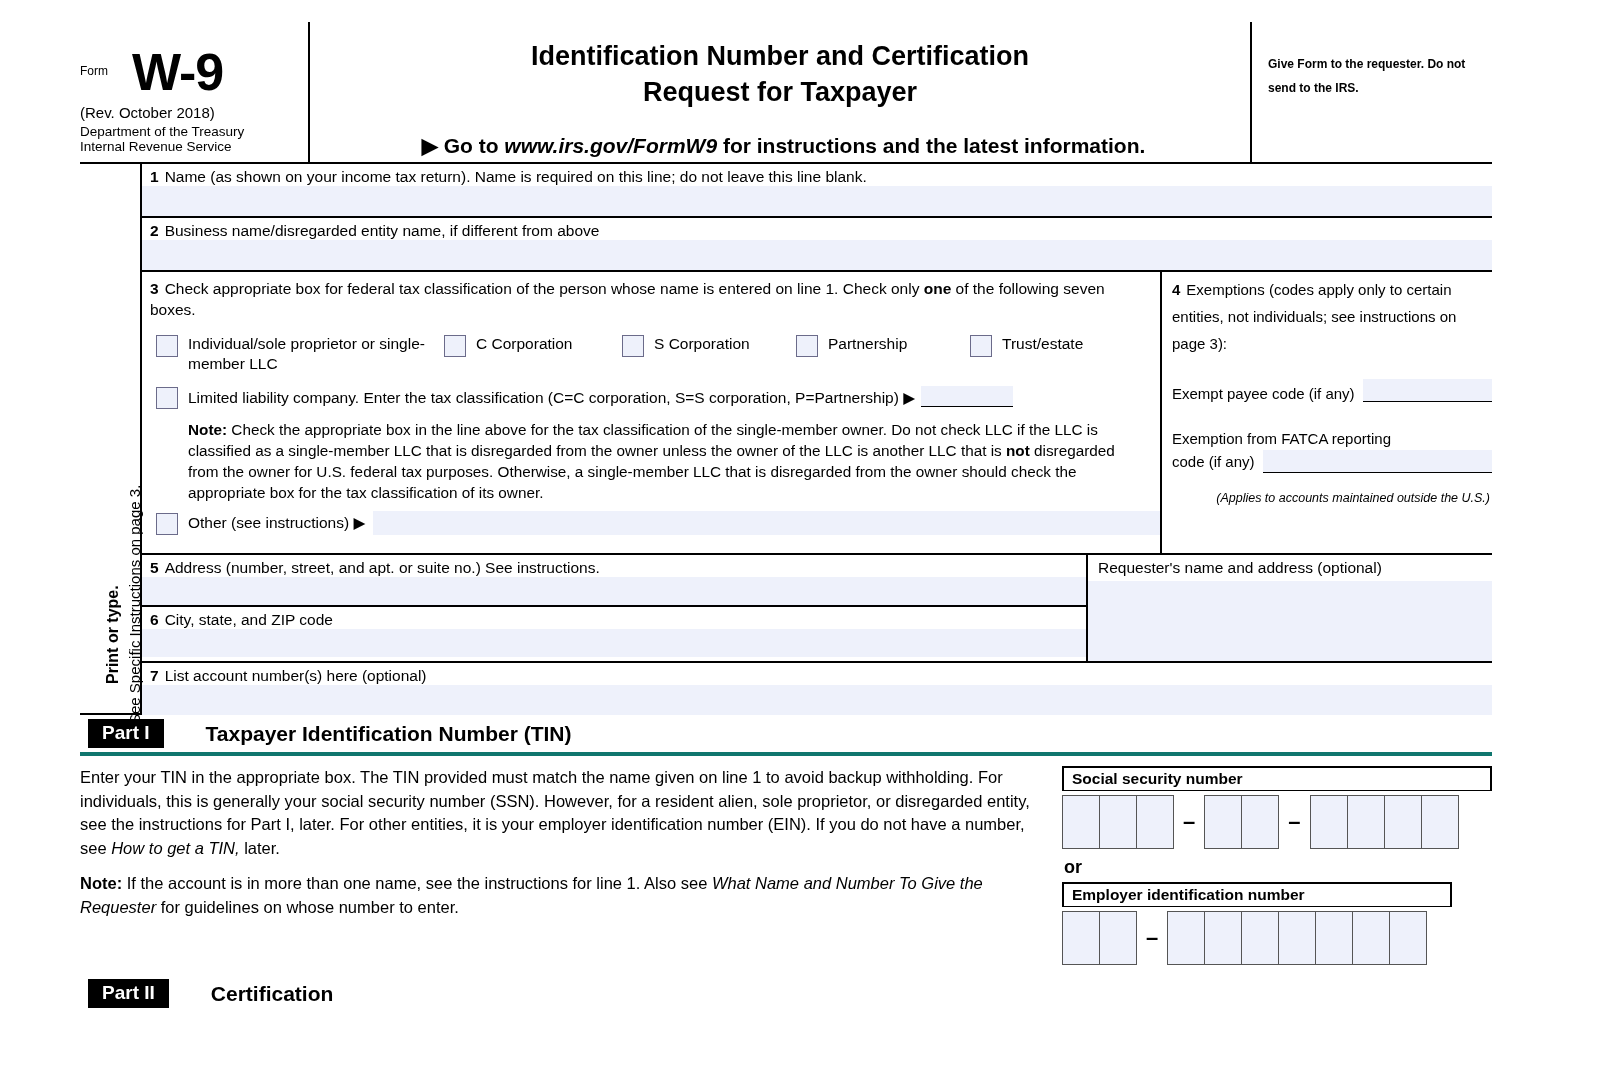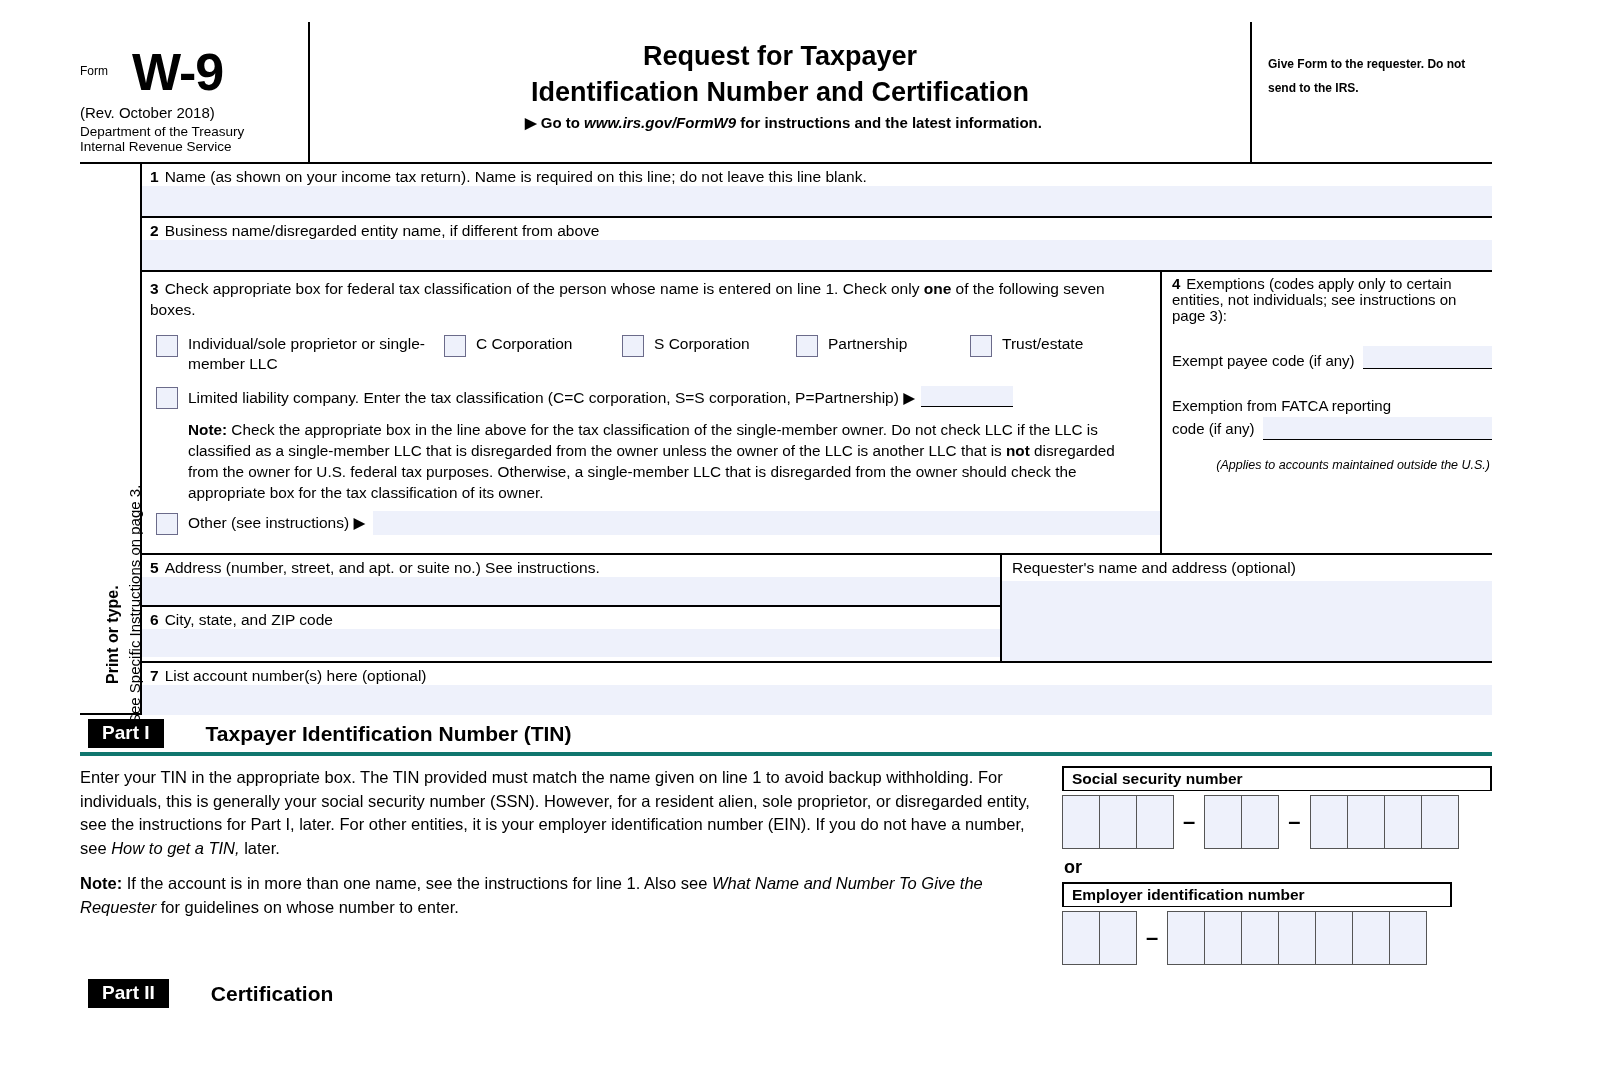--- a/index.html
+++ b/index.html
@@ -73,23 +73,23 @@
     flex: 1;
     text-align: center;
     padding-top: 16px;
   }
   .hdr-mid .t1 {
     font-size: 27px;
     font-weight: bold;
     line-height: 36px;
   }
   .hdr-mid .goto {
-    font-size: 15px;
-    font-weight: bold;
-    margin-top: 4px;
+    font-size: 21px;
+    font-weight: bold;
+    margin-top: 24px;
     padding-left: 7px;
   }
   .hdr-mid .goto i {
     font-style: italic;
   }
   .hdr-right {
     width: 224px;
     padding: 30px 0 0 16px;
     font-size: 12px;
     font-weight: bold;
@@ -245,21 +245,21 @@
     font-size: 12.5px;
     font-style: italic;
     text-align: right;
     margin-top: 18px;
     padding-right: 2px;
   }
 
   
   .addr-wrap { display: flex; border-bottom: 2px solid #000; }
   .addr-left { flex: 1; border-right: 2px solid #000; }
-  .addr-right { width: 490px; }
+  .addr-right { width: 404px; }
   .addr-right .rq-lbl { font-size: 15.5px; padding: 4px 0 0 10px; }
   .addr-right .rq-fill { background: #eef1fb; height: 80px; margin-top: 4px; }
   .sub-row { border-bottom: 2px solid #000; }
   .sub-row:last-child { border-bottom: none; }
 
   
   .part-bar {
     display: flex;
     align-items: center;
     margin-top: 4px;
@@ -331,22 +331,22 @@
         <div class="form-word">Form</div>
         <div class="w9">W-9</div>
         <div class="rev">(Rev. October 2018)</div>
         <div class="dept">
           <div>Department of the Treasury</div>
           <div>Internal Revenue Service</div>
         </div>
       </div>
       <div class="vsep"></div>
       <div class="hdr-mid">
+        <div class="t1">Identification Number and Certification</div>
         <div class="t1">Request for Taxpayer</div>
-        <div class="t1">Identification Number and Certification</div>
         <div class="goto">
           <span>▶ Go to</span>
           <i>www.irs.gov/FormW9</i>
           <span>for instructions and the latest information.</span>
         </div>
       </div>
       <div class="vsep"></div>
       <div class="hdr-right">Give Form to the requester. Do not send to the IRS.</div>
     </div>
 
@@ -420,21 +420,21 @@
             </div>
 
             <div class="other-row">
               <div class="cb"></div>
               <span>Other (see instructions) ▶</span>
               <span class="other-fill"></span>
             </div>
           </div>
 
           <div class="col-right">
-            <div style="line-height:16px;">
+            <div style="line-height:27px;">
               <span style="font-weight:bold;margin-right:6px;">4</span><span>Exemptions (codes apply only to certain entities, not individuals; see instructions on page 3):</span>
             </div>
             <div class="exempt-line">
               <span>Exempt payee code (if any)</span>
               <span class="exempt-blank"></span>
             </div>
             <div class="fatca">
               <div>Exemption from FATCA reporting</div>
               <div class="fatca-line2">
                 <span>code (if any)</span>

